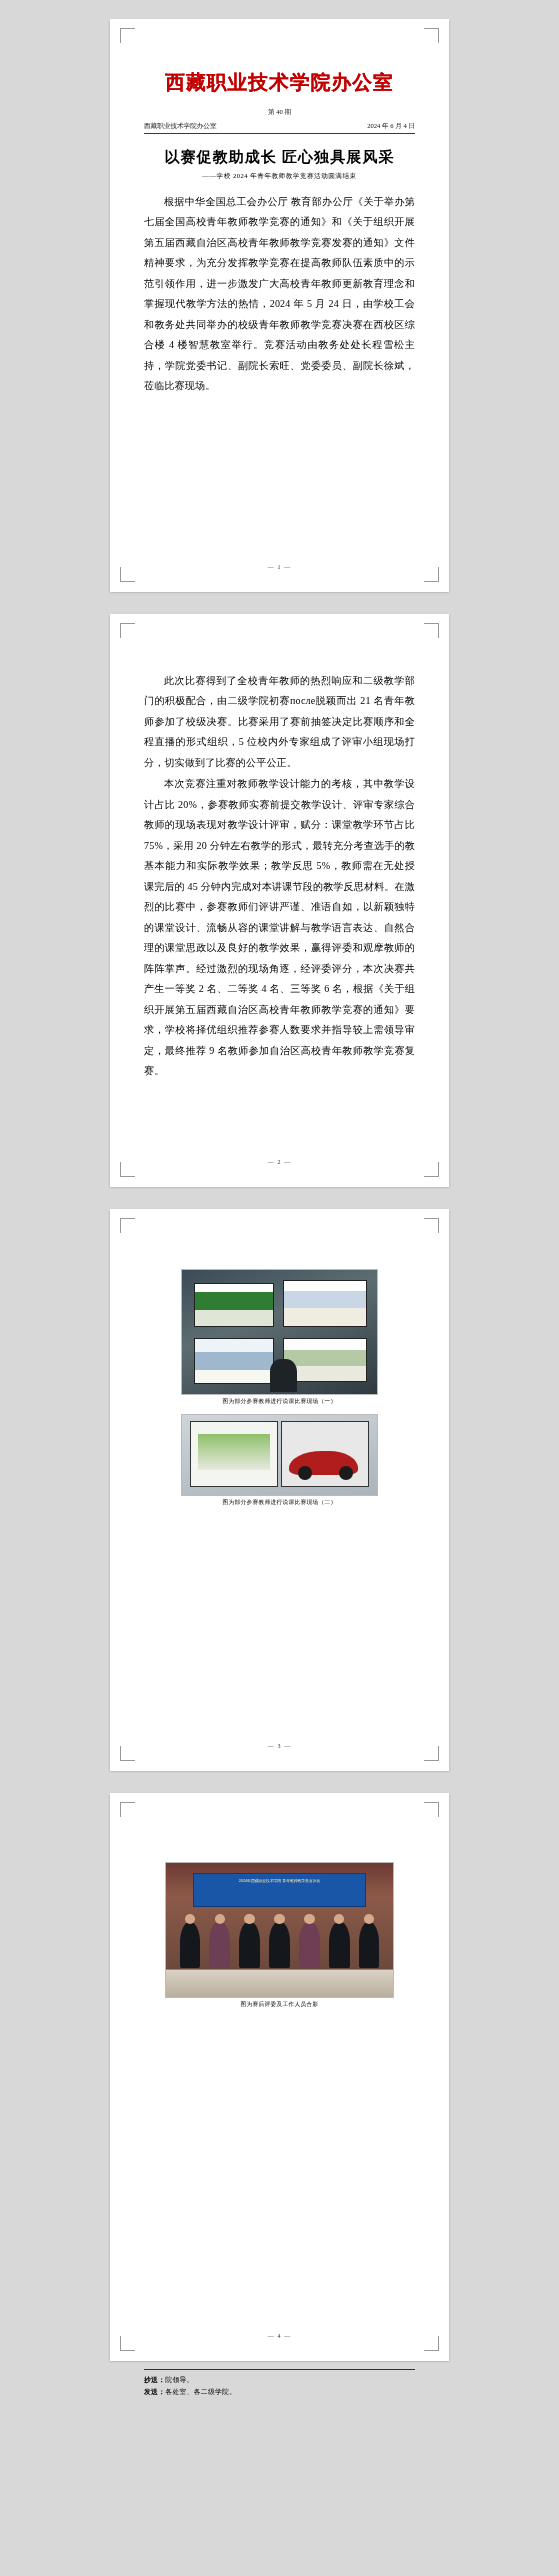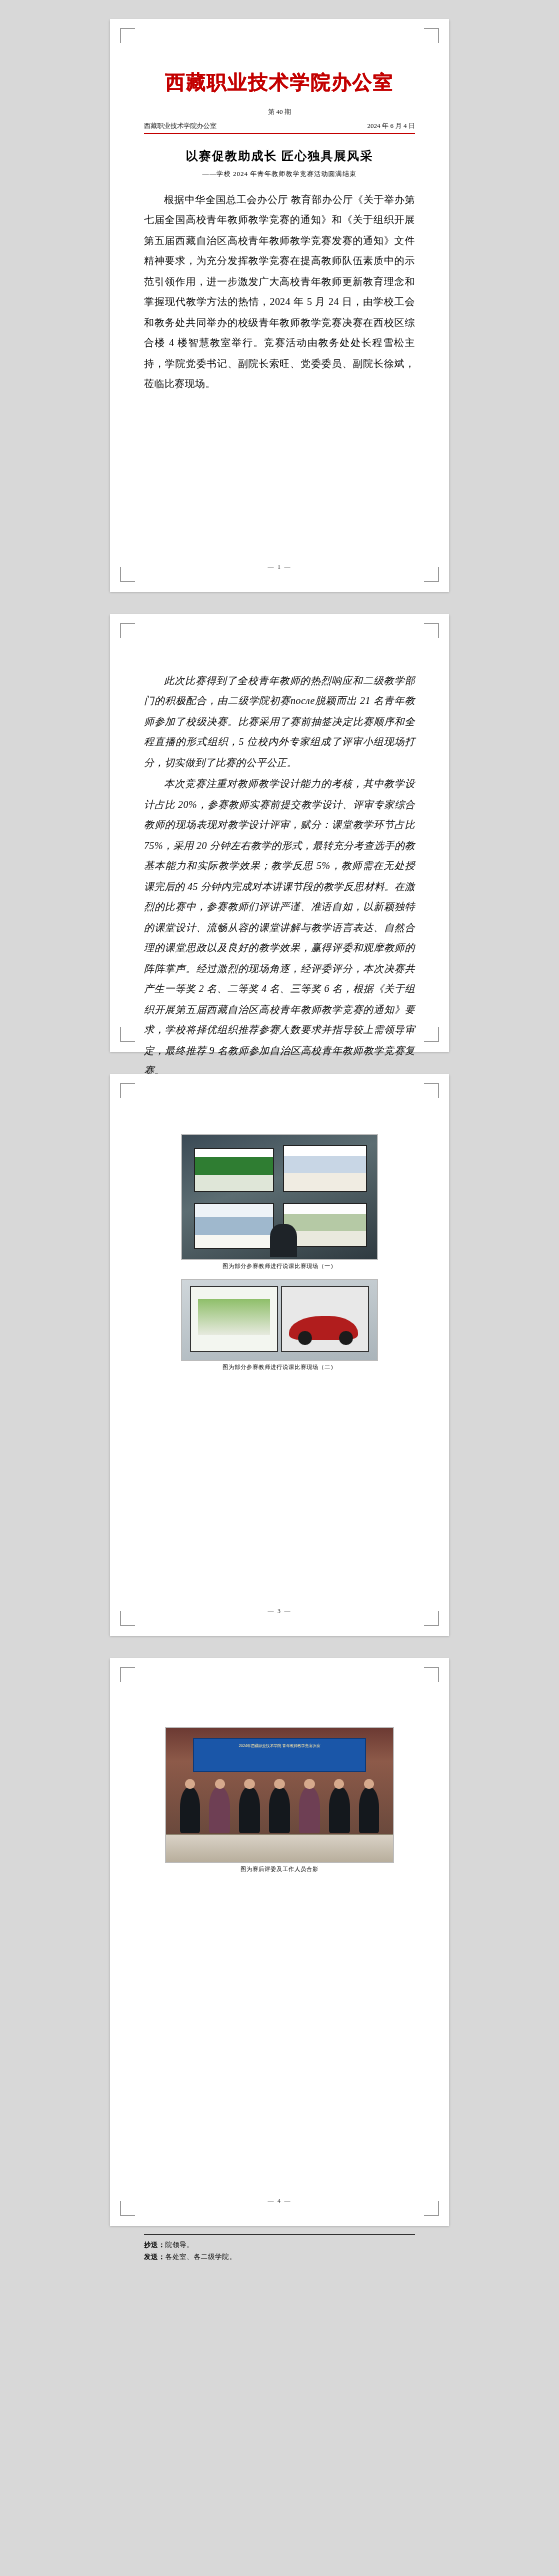--- a/index.html
+++ b/index.html
@@ -18,21 +18,21 @@
   .page {
     position: relative;
     width: 339px;
     margin: 0 auto 22px auto;
     background: #ffffff;
     box-shadow: 0 0.5px 2.2px rgba(0,0,0,0.25);
     box-sizing: border-box;
     padding: 31px 34px 22px 34px;
   }
   .page.p1 { height: 573px; margin-top: 18.6px; }
-  .page.p2 { height: 438px; font-style: italic; }
+  .page.p2 { height: 573px; }
   .page.p3 { height: 562px; }
   .page.p4 { height: 568px; }
 
   
   .crop {
     position: absolute;
     width: 14px;
     height: 14px;
     pointer-events: none;
   }
@@ -67,21 +67,21 @@
     padding-bottom: 2.7px;
   }
   .red-rule {
     border: 0;
     border-top: 1.1px solid #c30000;
     margin: 0 0 14px 0;
   }
   .doc-title {
     text-align: center;
     font-weight: bold;
-    font-size: 12px;
+    font-size: 15px;
     letter-spacing: 1.1px;
     color: #000;
     margin: 5.5px 0 4.4px 0;
   }
   .doc-subtitle {
     text-align: center;
     font-size: 6.6px;
     color: #000;
     margin-bottom: 11px;
     letter-spacing: 0.5px;

